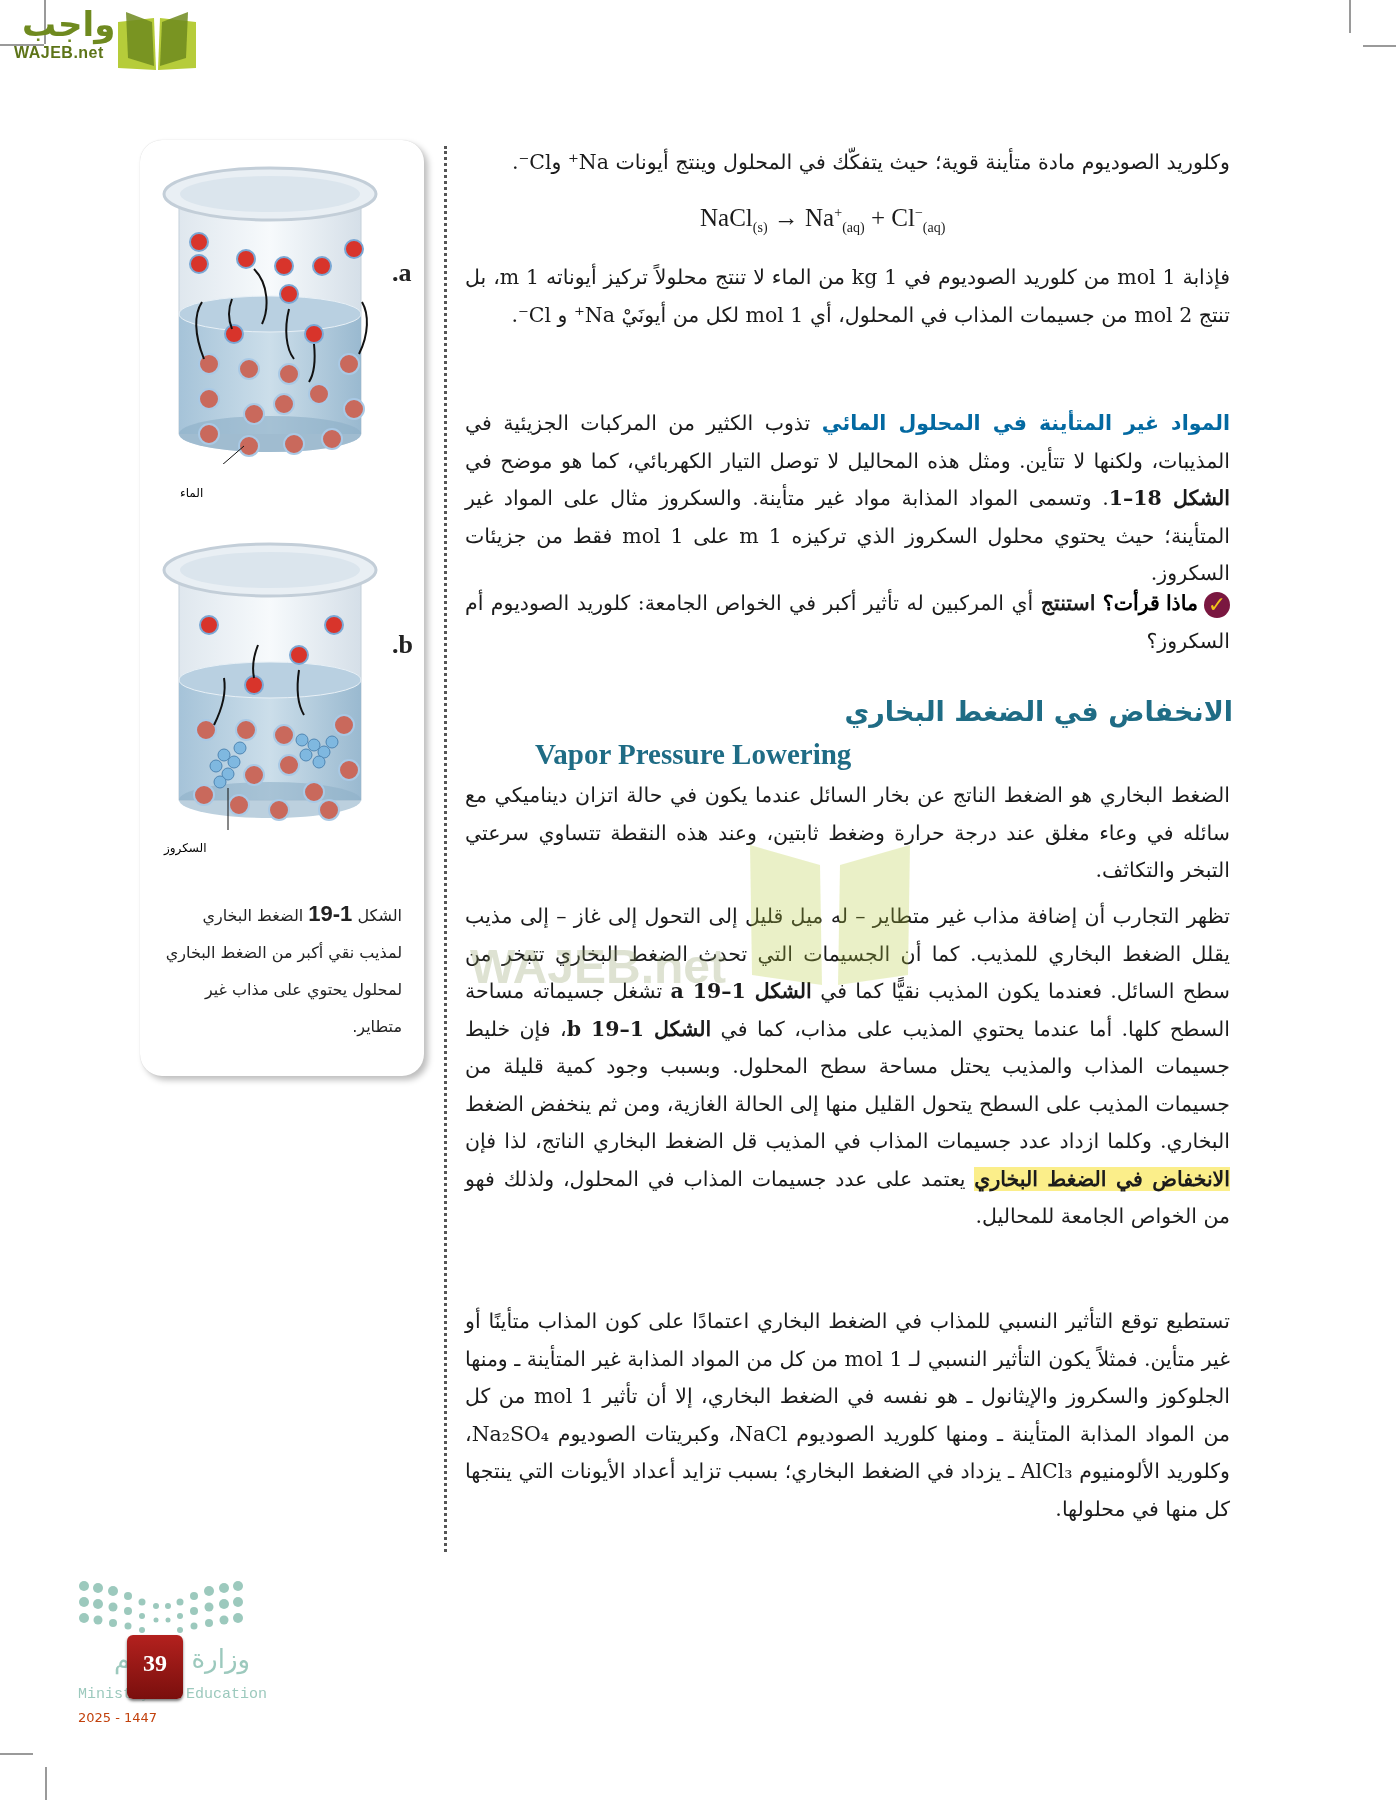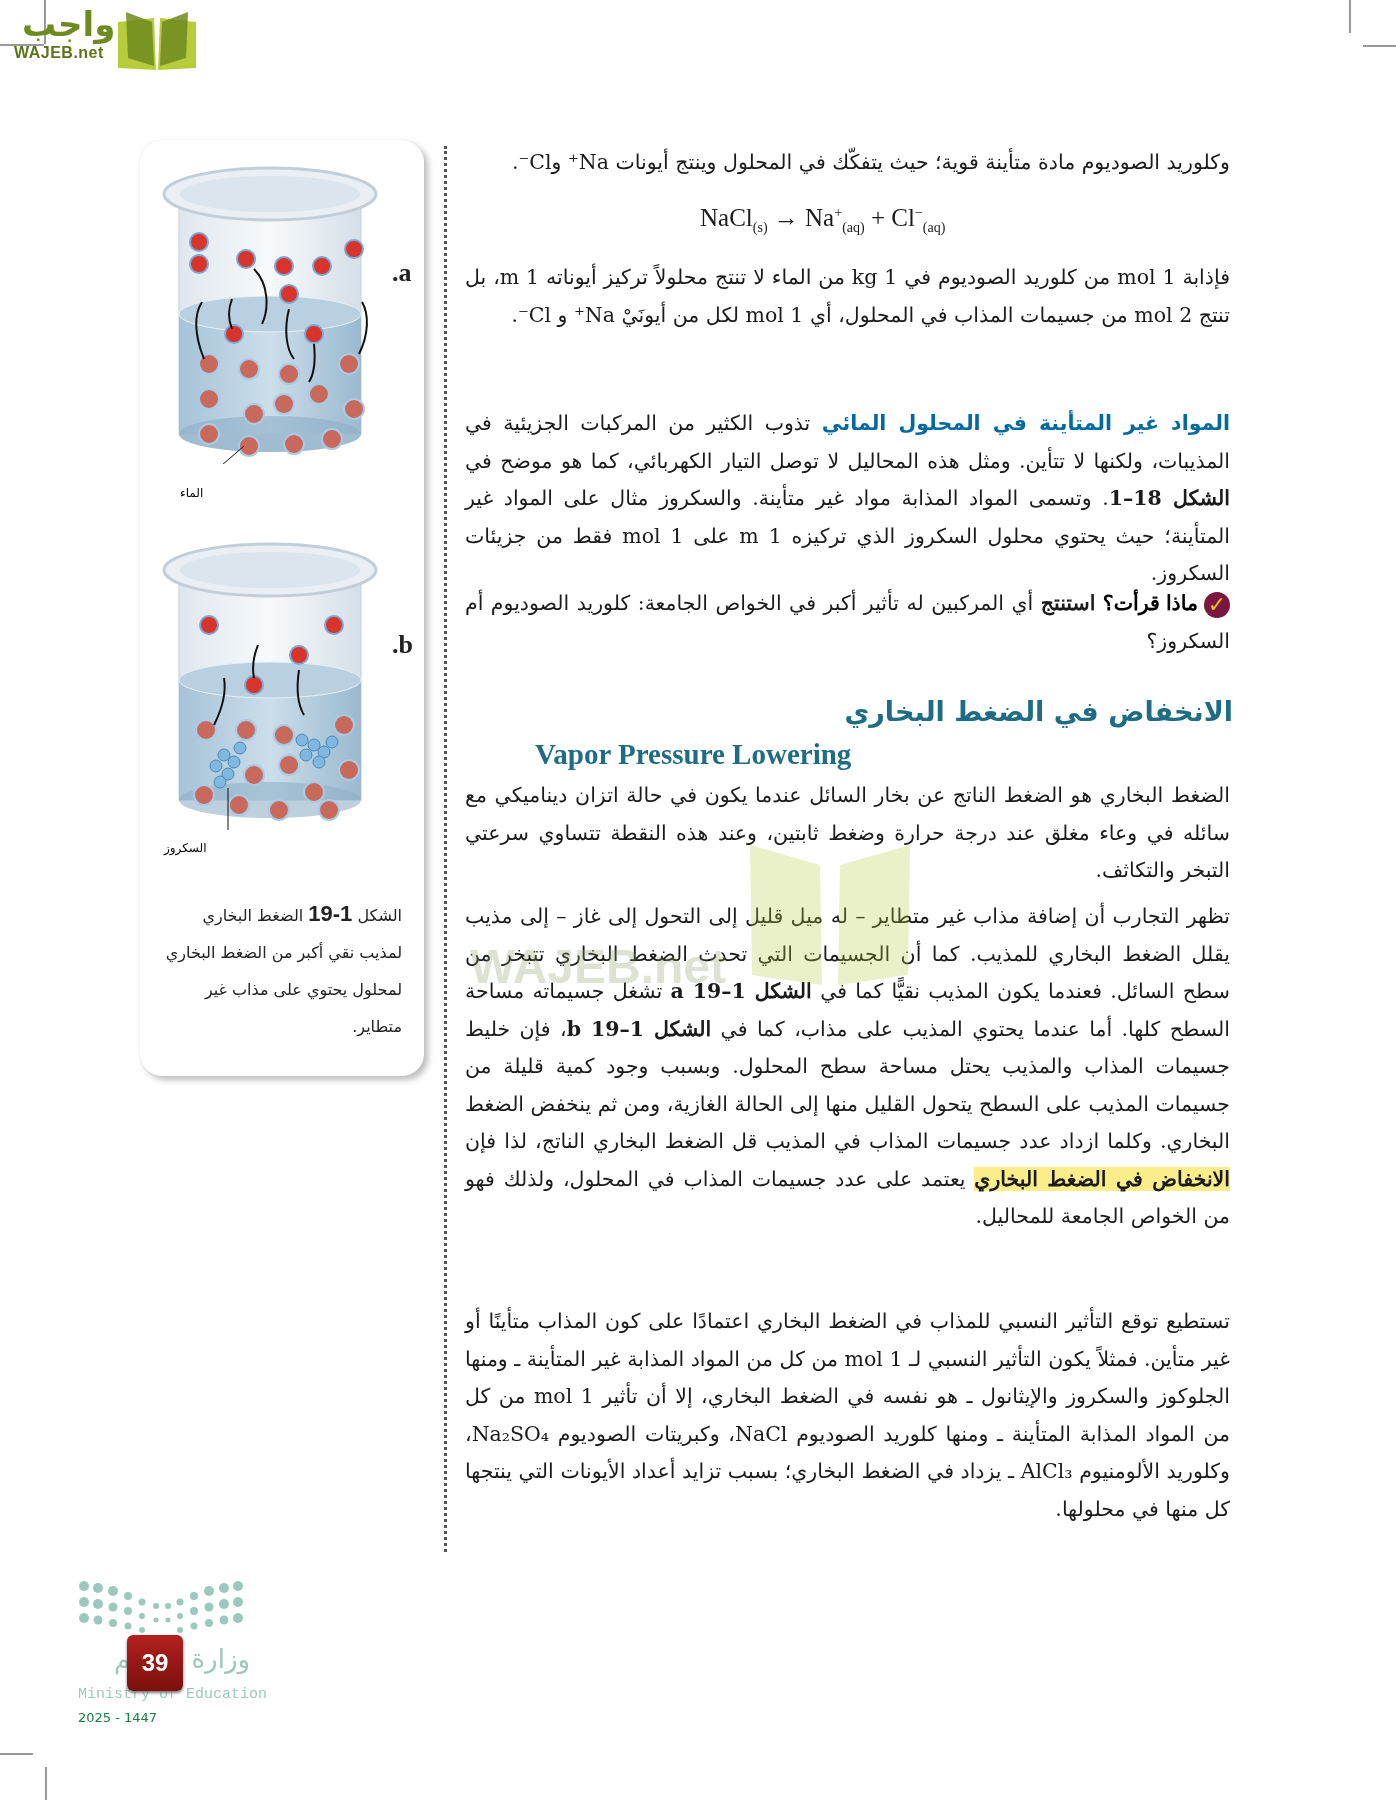--- a/index.html
+++ b/index.html
@@ -39,27 +39,27 @@
   .heading { position:absolute; left:535px; top:696px; width:698px; height:42px; }
   .heading .ar { position:absolute; right:0; top:0; font-family:"DejaVu Sans", sans-serif; font-weight:bold;
                  font-size:27px; color:#1f6c85; direction:rtl; }
   .heading .en { position:absolute; left:0; top:2px; font-family:"Liberation Serif", serif; font-weight:bold;
                  font-size:29px; color:#1f6c85;margin-top:40px; }
   .hl { background:#fbee8a; font-weight:bold; }
 
   .watermark { position:absolute; left:470px; top:835px; width:480px; height:150px; opacity:0.28; pointer-events:none; }
 
   .ministry { position:absolute; left:76px; top:1578px; width:180px; height:160px; }
-  .page-no { position:absolute; left:127px; top:1635px; width:56px; height:56px; border-radius:6px;
-             background:linear-gradient(#b3211e,#7a0f0d); color:#fff; font-family:Liberation Sans, sans-serif;
+  .page-no { position:absolute; left:127px; top:1635px; width:56px; height:64px; border-radius:6px;
+             background:linear-gradient(#b3211e,#7a0f0d); color:#fff; font-family:Liberation Serif, serif;
              font-weight:bold; font-size:24px; text-align:center; line-height:56px; box-shadow:0 2px 3px #777; }
   .min-ar { position:absolute; left:80px; top:1644px; width:170px; font-family:"DejaVu Sans", sans-serif;
             font-size:26px; color:#9cc9bd; direction:rtl; text-align:right; }
   .min-en { position:absolute; left:78px; top:1686px; font-family:Liberation Mono, monospace; font-size:15px; color:#9cc9bd; }
-  .min-year { position:absolute; left:78px; top:1710px; font-family:"DejaVu Sans", sans-serif; font-size:13px; color:#15803d; }
+  .min-year { position:absolute; left:78px; top:1710px; font-family:"DejaVu Sans", sans-serif; font-size:13px; color:#c2410c; }
 </style>
 </head>
 <body>
 
 <div class="crop" style="left:44px;top:0;width:2px;height:44px;"></div>
 <div class="crop" style="left:0;top:44px;width:44px;height:2px;"></div>
 <div class="crop" style="left:1349px;top:0;width:2px;height:33px;"></div>
 <div class="crop" style="left:1363px;top:45px;width:33px;height:2px;"></div>
 <div class="crop" style="left:0;top:1753px;width:33px;height:2px;"></div>
 <div class="crop" style="left:45px;top:1767px;width:2px;height:33px;"></div>

